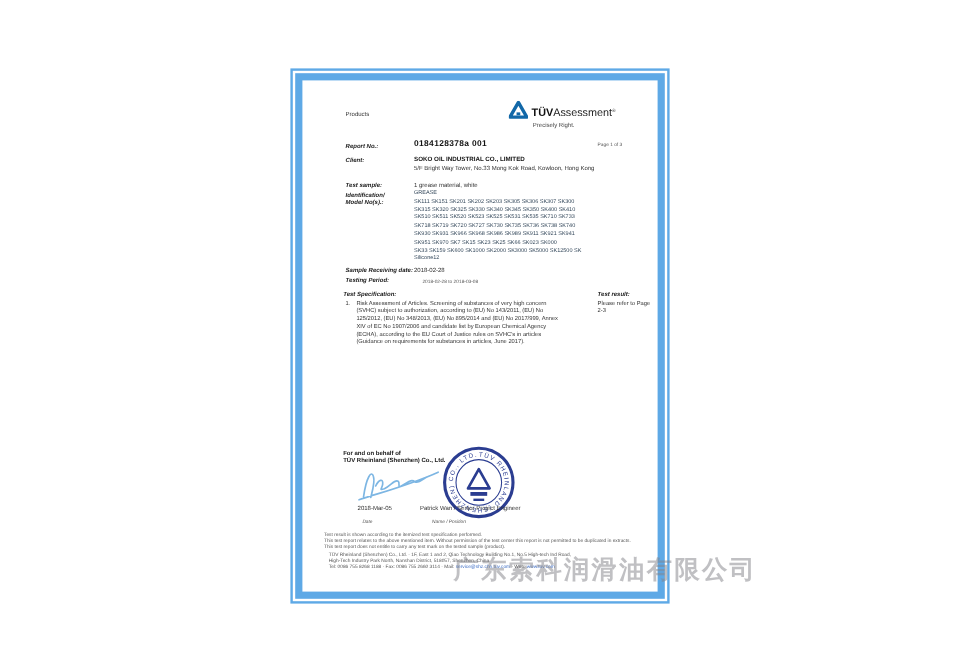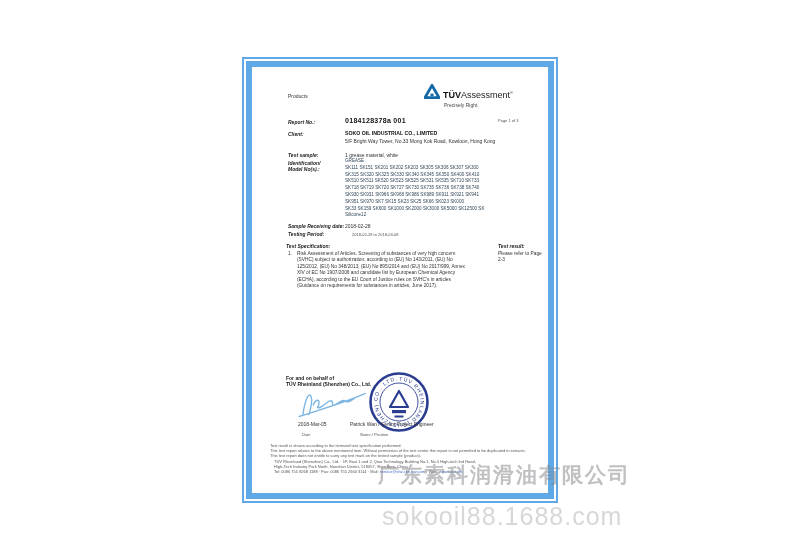--- a/index.html
+++ b/index.html
@@ -128,15 +128,14 @@
       <div class="abs tiny" style="left:22px;top:392px;width:258px;">TÜV Rheinland (Shenzhen) Co., Ltd. · 1F, East 1 and 2, Qiao Technology Building No.1, No.5 High-tech Ind Road,</div>
       <div class="abs tiny" style="left:22px;top:397px;width:258px;">High-Tech Industry Park North, Nanshan District, 518057, Shenzhen, China</div>
       <div class="abs tiny" style="left:22px;top:402px;width:258px;white-space:nowrap;">
         <span>Tel: 0086 755 8268 1188 · Fax: 0086 755 2660 3114 · Mail: </span><span class="link">service@shz.chn.tuv.com</span><span> · Web: </span><span class="link">www.tuv.com</span>
       </div>
 
     </div>
   </div>
 
   <div class="wm-cn">广东索科润滑油有限公司</div>
-  <div class="wm-url">sokooil88.1688.com</div>
 
 </div>
 
 </body></html>

